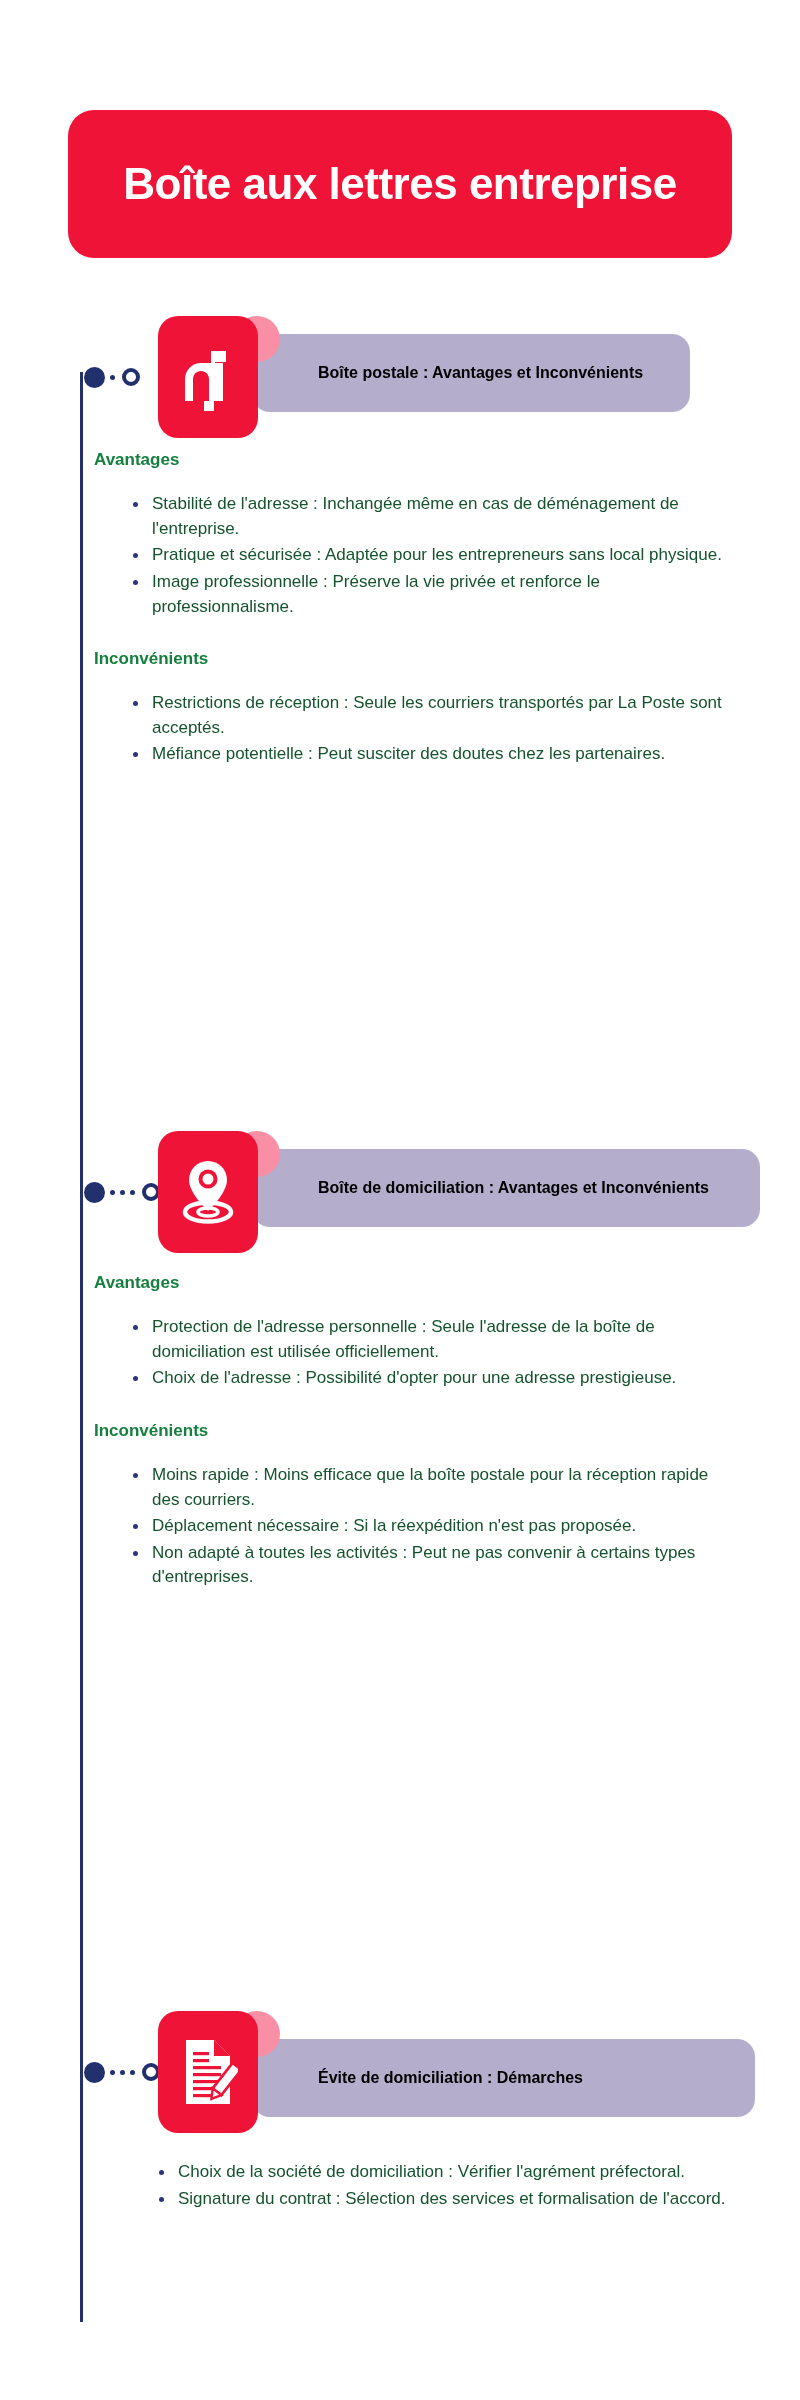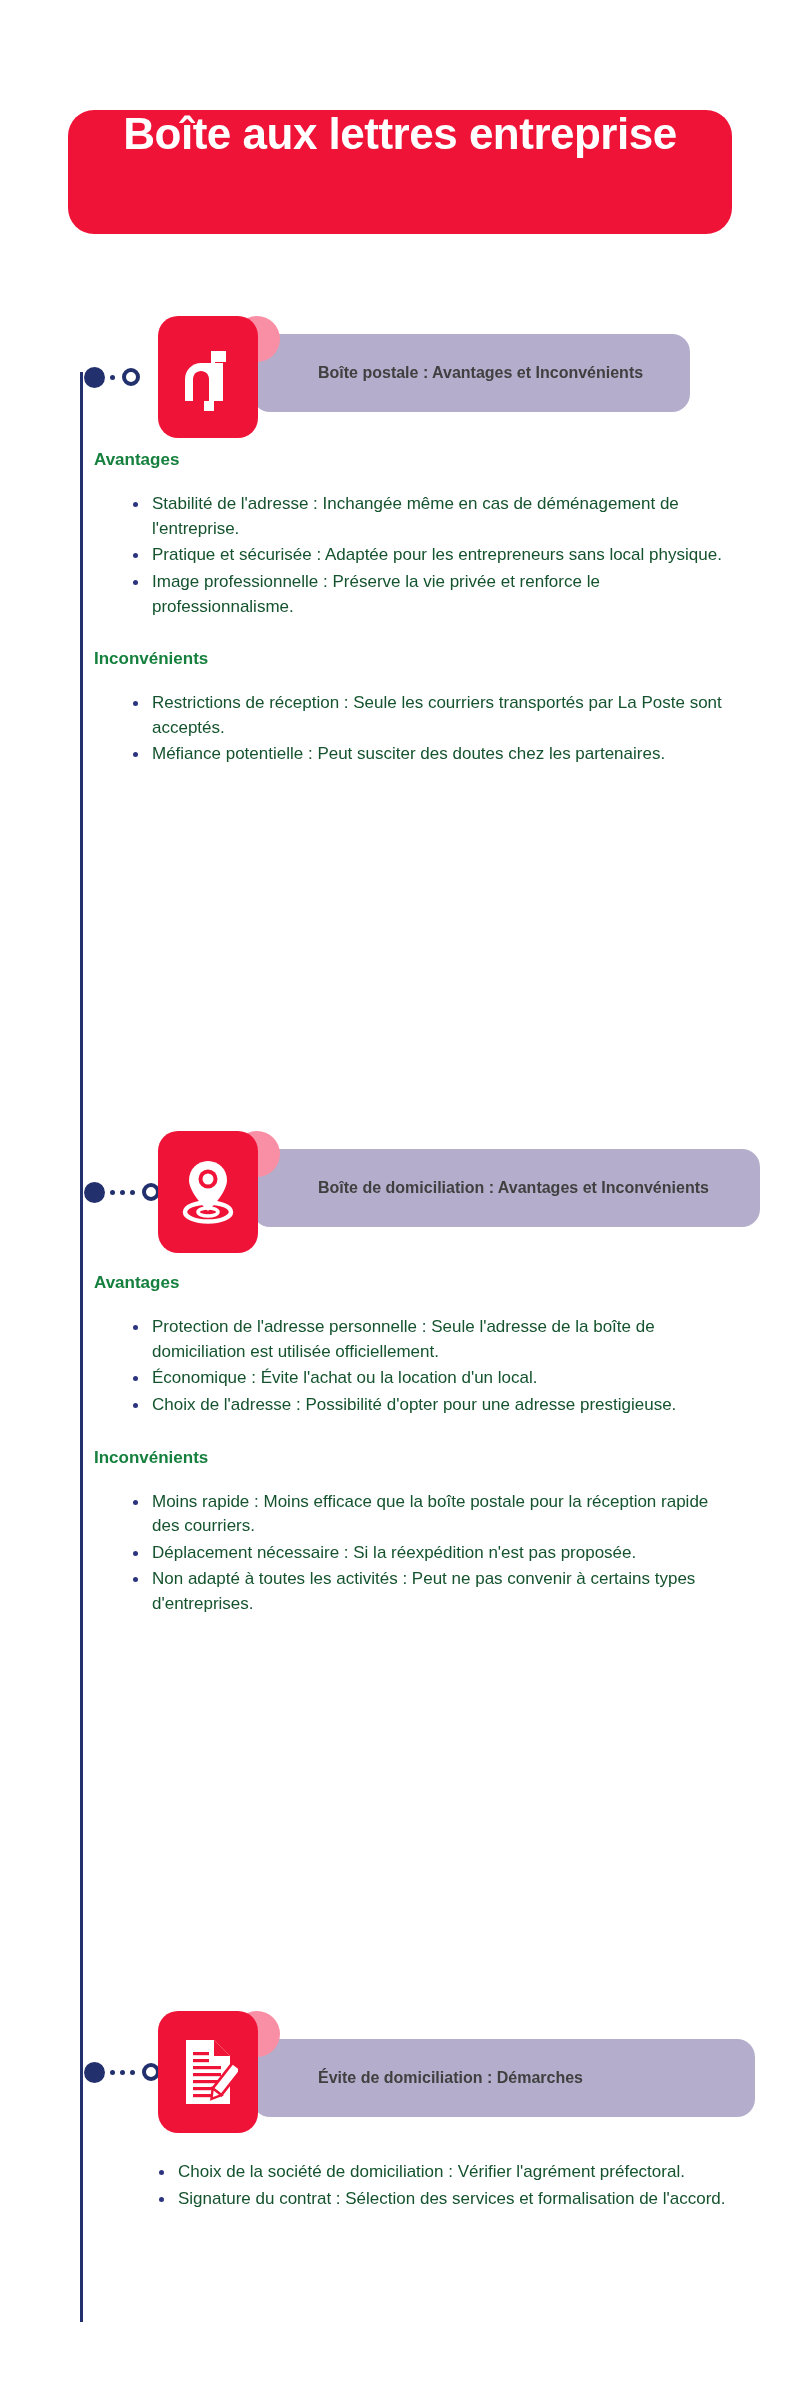--- a/index.html
+++ b/index.html
@@ -12,25 +12,25 @@
     position: relative;
     overflow: hidden;
   }
 
   
   .title-banner {
     position: absolute;
     left: 68px;
     top: 110px;
     width: 664px;
-    height: 124px;
+    height: 148px;
     background: #F01338;
     border-radius: 26px;
     display: flex;
-    align-items: flex-start;
+    align-items: center;
     justify-content: center;
   }
   .title-banner-text {
     color: #ffffff;
     font-size: 44px;
     font-weight: 700;
     letter-spacing: -0.5px;
     line-height: 1.1;
     text-align: center;
     white-space: nowrap;
@@ -130,21 +130,21 @@
     display: flex;
     align-items: center;
     padding: 12px 18px 12px 66px;
     z-index: 0;
   }
   #section-0 .section-header-bar { width: 438px; }
   #section-1 .section-header-bar { width: 508px; }
   #section-2 .section-header-bar { width: 503px; top: 34px; }
 
   .section-header-title {
-    color: #404040;
+    color: #000000;
     font-size: 16px;
     font-weight: 700;
     line-height: 1.45;
   }
 
   
   .section-body {
     position: absolute;
     left: 94px;
     width: 690px;
@@ -271,21 +271,20 @@
         <ellipse cx="30" cy="55" rx="10" ry="4" stroke="#ffffff" stroke-width="3.5" fill="none"></ellipse>
       </svg>
     </div>
   </div>
 
   <div class="section-body">
     <div class="group-block">
       <div class="group-heading">Avantages</div>
       <ul class="bullets">
         <li>Protection de l'adresse personnelle : Seule l'adresse de la boîte de domiciliation est utilisée officiellement.</li>
-        <li>Économique : Évite l'achat ou la location d'un local.</li>
         <li>Choix de l'adresse : Possibilité d'opter pour une adresse prestigieuse.</li>
       </ul>
     </div>
     <div class="group-block">
       <div class="group-heading">Inconvénients</div>
       <ul class="bullets">
         <li>Moins rapide : Moins efficace que la boîte postale pour la réception rapide des courriers.</li>
         <li>Déplacement nécessaire : Si la réexpédition n'est pas proposée.</li>
         <li>Non adapté à toutes les activités : Peut ne pas convenir à certains types d'entreprises.</li>
       </ul>

